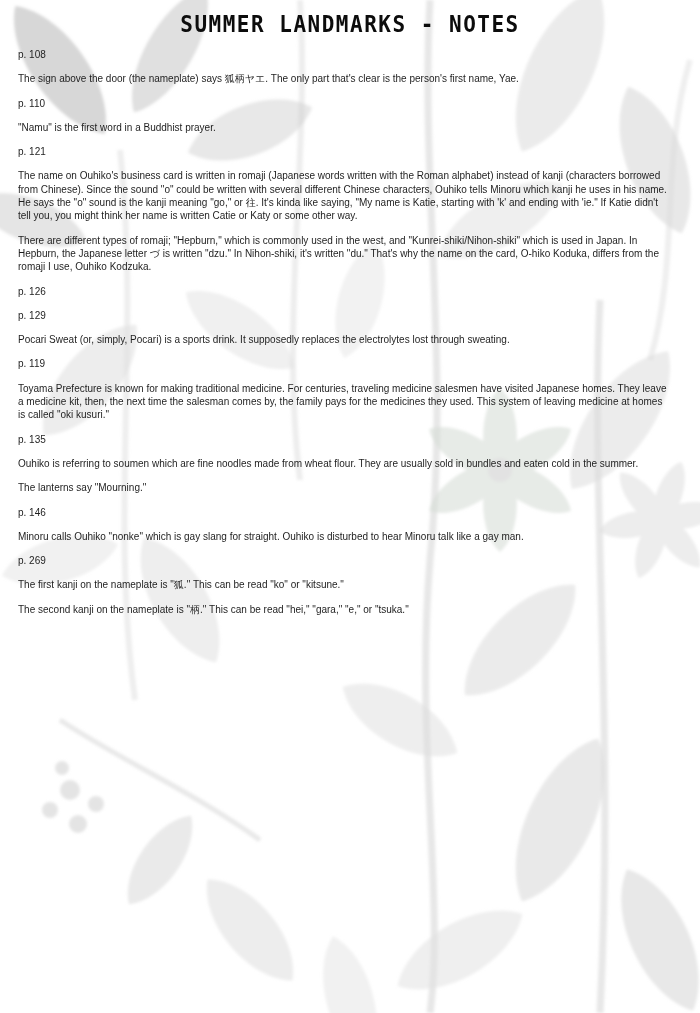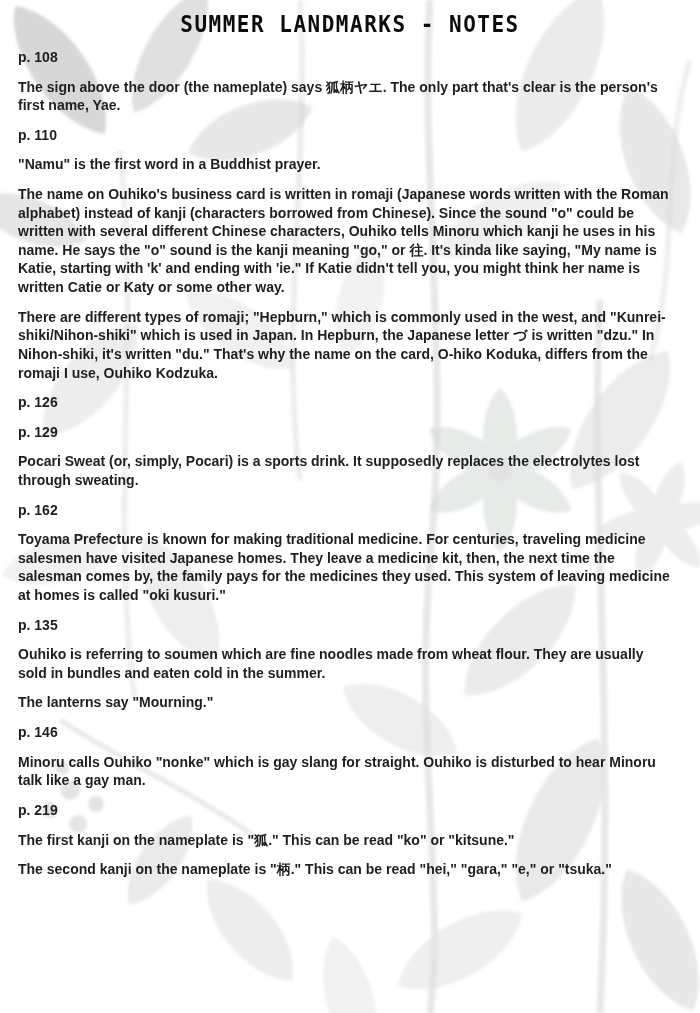--- a/index.html
+++ b/index.html
@@ -27,23 +27,22 @@
     text-align: center;
     font-family: "DejaVu Sans Mono", monospace;
     font-weight: bold;
     font-size: 21px;
     letter-spacing: 1.5px;
     color: #0c0c0c;
     transform: scaleY(1.12);
   }
   .plabel, .para {
     margin: 0 12px 11px 0;
-    font-size: 14px;
+    font-size: 10px;
     line-height: 1.33;
-    font-weight: bold;
   }
 </style>
 </head>
 <body>
 
 <svg class="bg" viewBox="0 0 700 1013" xmlns="http://www.w3.org/2000/svg">
   <defs>
     <path id="leaf" d="M0,-60 C24,-34 24,34 0,60 C-24,34 -24,-34 0,-60 Z"></path>
     <path id="petal" d="M0,-30 C14,-18 14,18 0,30 C-14,18 -14,-18 0,-30 Z"></path>
     <filter id="soft" x="-20%" y="-20%" width="140%" height="140%">
@@ -115,36 +114,37 @@
 
 <div class="content">
   <h1 class="title">SUMMER LANDMARKS - NOTES</h1>
 
   <p class="plabel">p. 108</p>
   <p class="para">The sign above the door (the nameplate) says 狐柄ヤエ. The only part that's clear is the person's first name, Yae.</p>
 
   <p class="plabel">p. 110</p>
   <p class="para">"Namu" is the first word in a Buddhist prayer.</p>
 
+  <p class="plabel">p. 121</p>
   <p class="para">The name on Ouhiko's business card is written in romaji (Japanese words written with the Roman alphabet) instead of kanji (characters borrowed from Chinese). Since the sound "o" could be written with several different Chinese characters, Ouhiko tells Minoru which kanji he uses in his name. He says the "o" sound is the kanji meaning "go," or 往. It's kinda like saying, "My name is Katie, starting with 'k' and ending with 'ie." If Katie didn't tell you, you might think her name is written Catie or Katy or some other way.</p>
   <p class="para">There are different types of romaji; "Hepburn," which is commonly used in the west, and "Kunrei-shiki/Nihon-shiki" which is used in Japan. In Hepburn, the Japanese letter づ is written "dzu." In Nihon-shiki, it's written "du." That's why the name on the card, O-hiko Koduka, differs from the romaji I use, Ouhiko Kodzuka.</p>
 
   <p class="plabel">p. 126</p>
 
   <p class="plabel">p. 129</p>
   <p class="para">Pocari Sweat (or, simply, Pocari) is a sports drink. It supposedly replaces the electrolytes lost through sweating.</p>
 
-  <p class="plabel">p. 162</p>
+  <p class="plabel">p. 119</p>
   <p class="para">Toyama Prefecture is known for making traditional medicine. For centuries, traveling medicine salesmen have visited Japanese homes. They leave a medicine kit, then, the next time the salesman comes by, the family pays for the medicines they used. This system of leaving medicine at homes is called "oki kusuri."</p>
 
   <p class="plabel">p. 135</p>
   <p class="para">Ouhiko is referring to soumen which are fine noodles made from wheat flour. They are usually sold in bundles and eaten cold in the summer.</p>
 
   <p class="para">The lanterns say "Mourning."</p>
 
   <p class="plabel">p. 146</p>
   <p class="para">Minoru calls Ouhiko "nonke" which is gay slang for straight. Ouhiko is disturbed to hear Minoru talk like a gay man.</p>
 
-  <p class="plabel">p. 219</p>
+  <p class="plabel">p. 269</p>
   <p class="para">The first kanji on the nameplate is "狐." This can be read "ko" or "kitsune."</p>
   <p class="para">The second kanji on the nameplate is "柄." This can be read "hei," "gara," "e," or "tsuka."</p>
 
 </div>
 
 </body></html>

